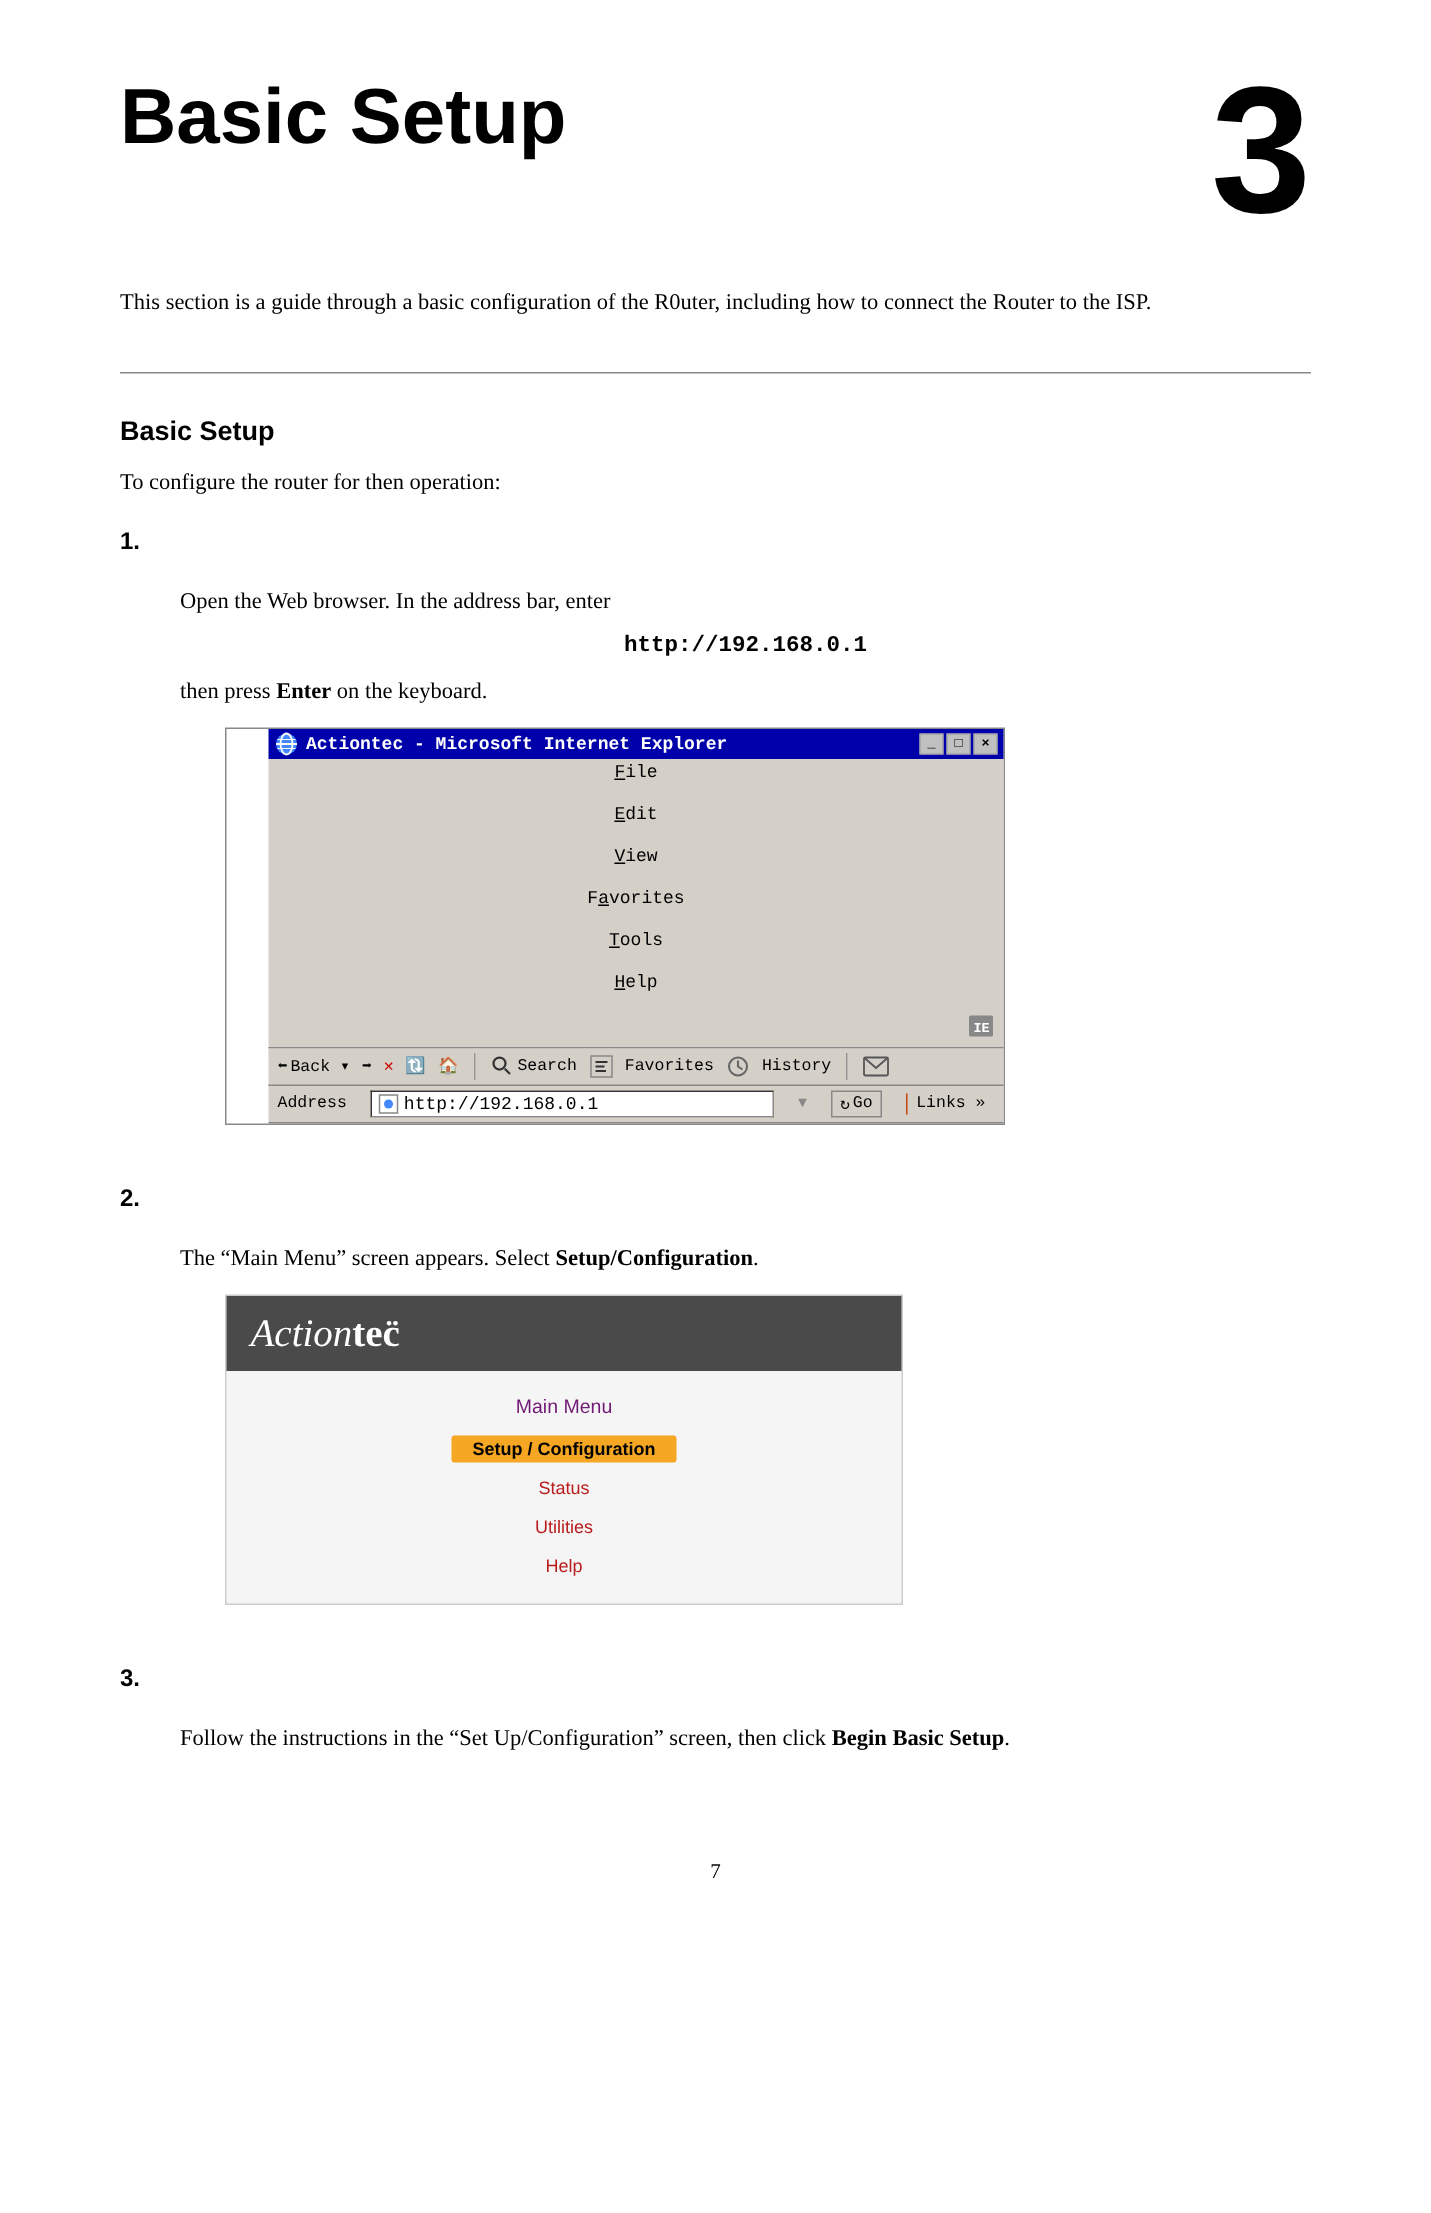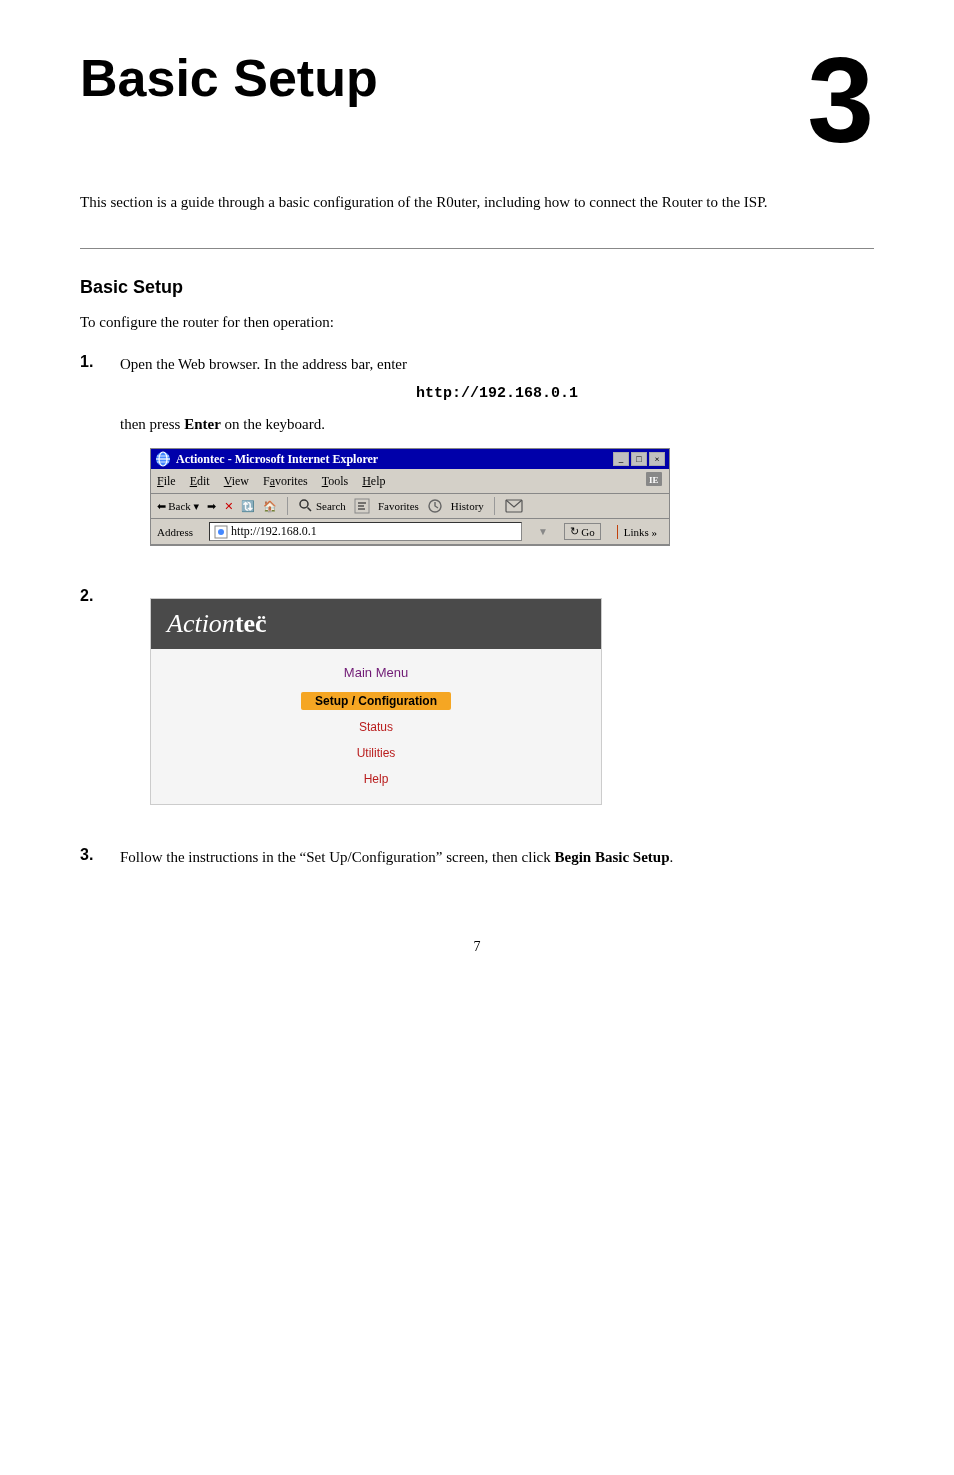--- a/index.html
+++ b/index.html
@@ -86,38 +86,40 @@
       min-width: 24px;
       padding-top: 1px;
     }
     .step-content {
       flex: 1;
     }
     .step-text {
       font-size: 15px;
       line-height: 1.6;
       margin-bottom: 10px;
+      margin-top: 37px;
     }
     .step-url {
       font-family: 'Courier New', Courier, monospace;
       font-size: 15px;
       font-weight: bold;
       display: block;
       text-align: center;
       margin: 6px 0 6px 0;
     }
 
     
     .browser-mockup {
       border: 1px solid #888;
       width: 520px;
       margin: 12px 0 12px 30px;
       background: #fff;
-      font-family: Liberation Serif, serif;
-      font-size: 12px;
+      font-family: Liberation Mono, monospace;
+      font-size: 12px;
+      padding-left: 28px;
     }
     .browser-titlebar {
       background: #0000aa;
       color: #fff;
       display: flex;
       align-items: center;
       justify-content: space-between;
       padding: 2px 4px;
       font-size: 12px;
       font-weight: bold;
@@ -145,20 +147,21 @@
       cursor: pointer;
     }
     .browser-menubar {
       background: #d4d0c8;
       padding: 2px 6px;
       display: flex;
       gap: 14px;
       border-bottom: 1px solid #888;
       font-size: 12px;
       align-items: center;
+      flex-direction: column;
     }
     .browser-menubar span {
       cursor: default;
     }
     .browser-menubar .underline {
       text-decoration: underline;
     }
     .browser-toolbar {
       background: #d4d0c8;
       padding: 3px 6px;
@@ -396,20 +399,23 @@
             <span>Links »</span>
           </div>
         </div>
       </div>
     </div>
   </li>
 
   <li class="step-item">
     <span class="step-number">2.</span>
     <div class="step-content">
+      <p class="step-text">
+        <span>The “Main Menu” screen appears. Select</span> <strong>Setup/Configuration</strong><span>.</span>
+      </p>
 
       <div class="mainmenu-mockup">
         <div class="mainmenu-header">
           <span class="actiontec-logo">
             <em>Action</em><span class="bold-part">tec̈</span>
           </span>
         </div>
         <div class="mainmenu-body">
           <div class="mainmenu-title">Main Menu</div>
           <div class="mainmenu-item highlighted">Setup / Configuration</div>

